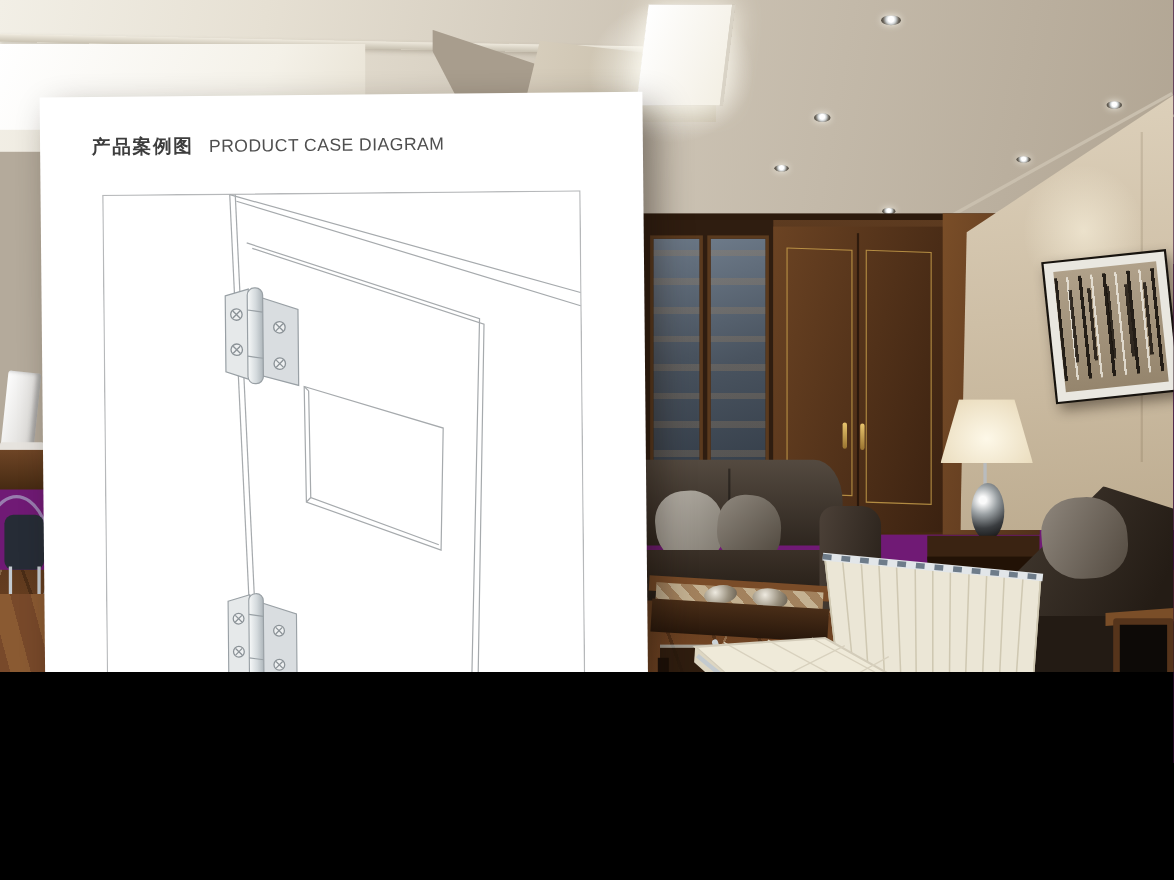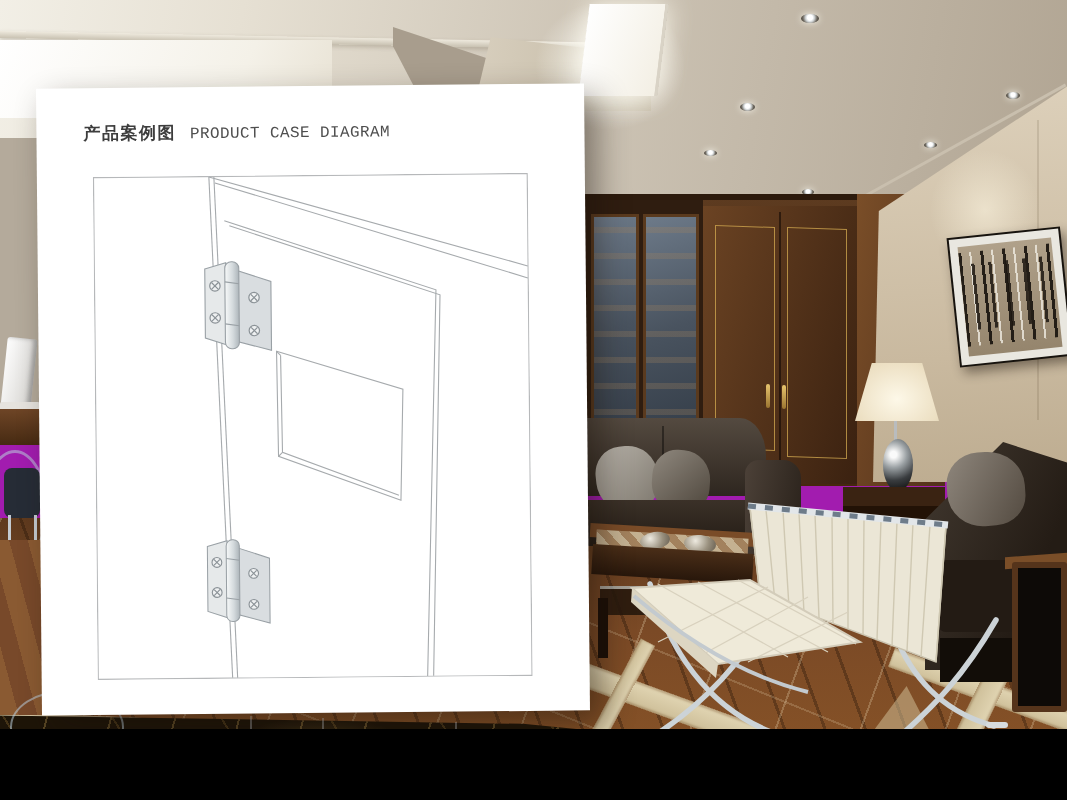--- a/index.html
+++ b/index.html
@@ -1,17 +1,17 @@
 <!DOCTYPE html>
 <html><head>
 <meta charset="utf-8">
 <style>
   html,body{margin:0;padding:0;background:#000;}
-  .stage{position:relative;width:1067px;height:729px;overflow:hidden;
-         font-family:Liberation Mono, monospace;background:#a21caf;}
+  .stage{position:relative;width:1067px;height:611px;overflow:hidden;
+         font-family:Liberation Sans, sans-serif;background:#701a75;}
   .abs{position:absolute;}
 
   
   .ceiling{left:0;top:0;width:1067px;height:240px;
     background:linear-gradient(100deg,#f2efe6 0%,#e6e0d3 22%,#ccc3b4 55%,#b1a593 100%);}
   .ceil-trim{left:0;top:31px;width:660px;height:7px;background:linear-gradient(#eee9dd,#c8c1b1);
     transform:rotate(1.1deg);transform-origin:0 0;box-shadow:0 2px 4px rgba(90,80,60,.25);}
   .cove-white{left:0;top:40px;width:332px;height:78px;
     background:linear-gradient(115deg,#ffffff,#f4f1e8 70%,#e8e2d4);}
   .ceil-wedge{left:393px;top:27px;width:106px;height:64px;background:#a89d8d;

